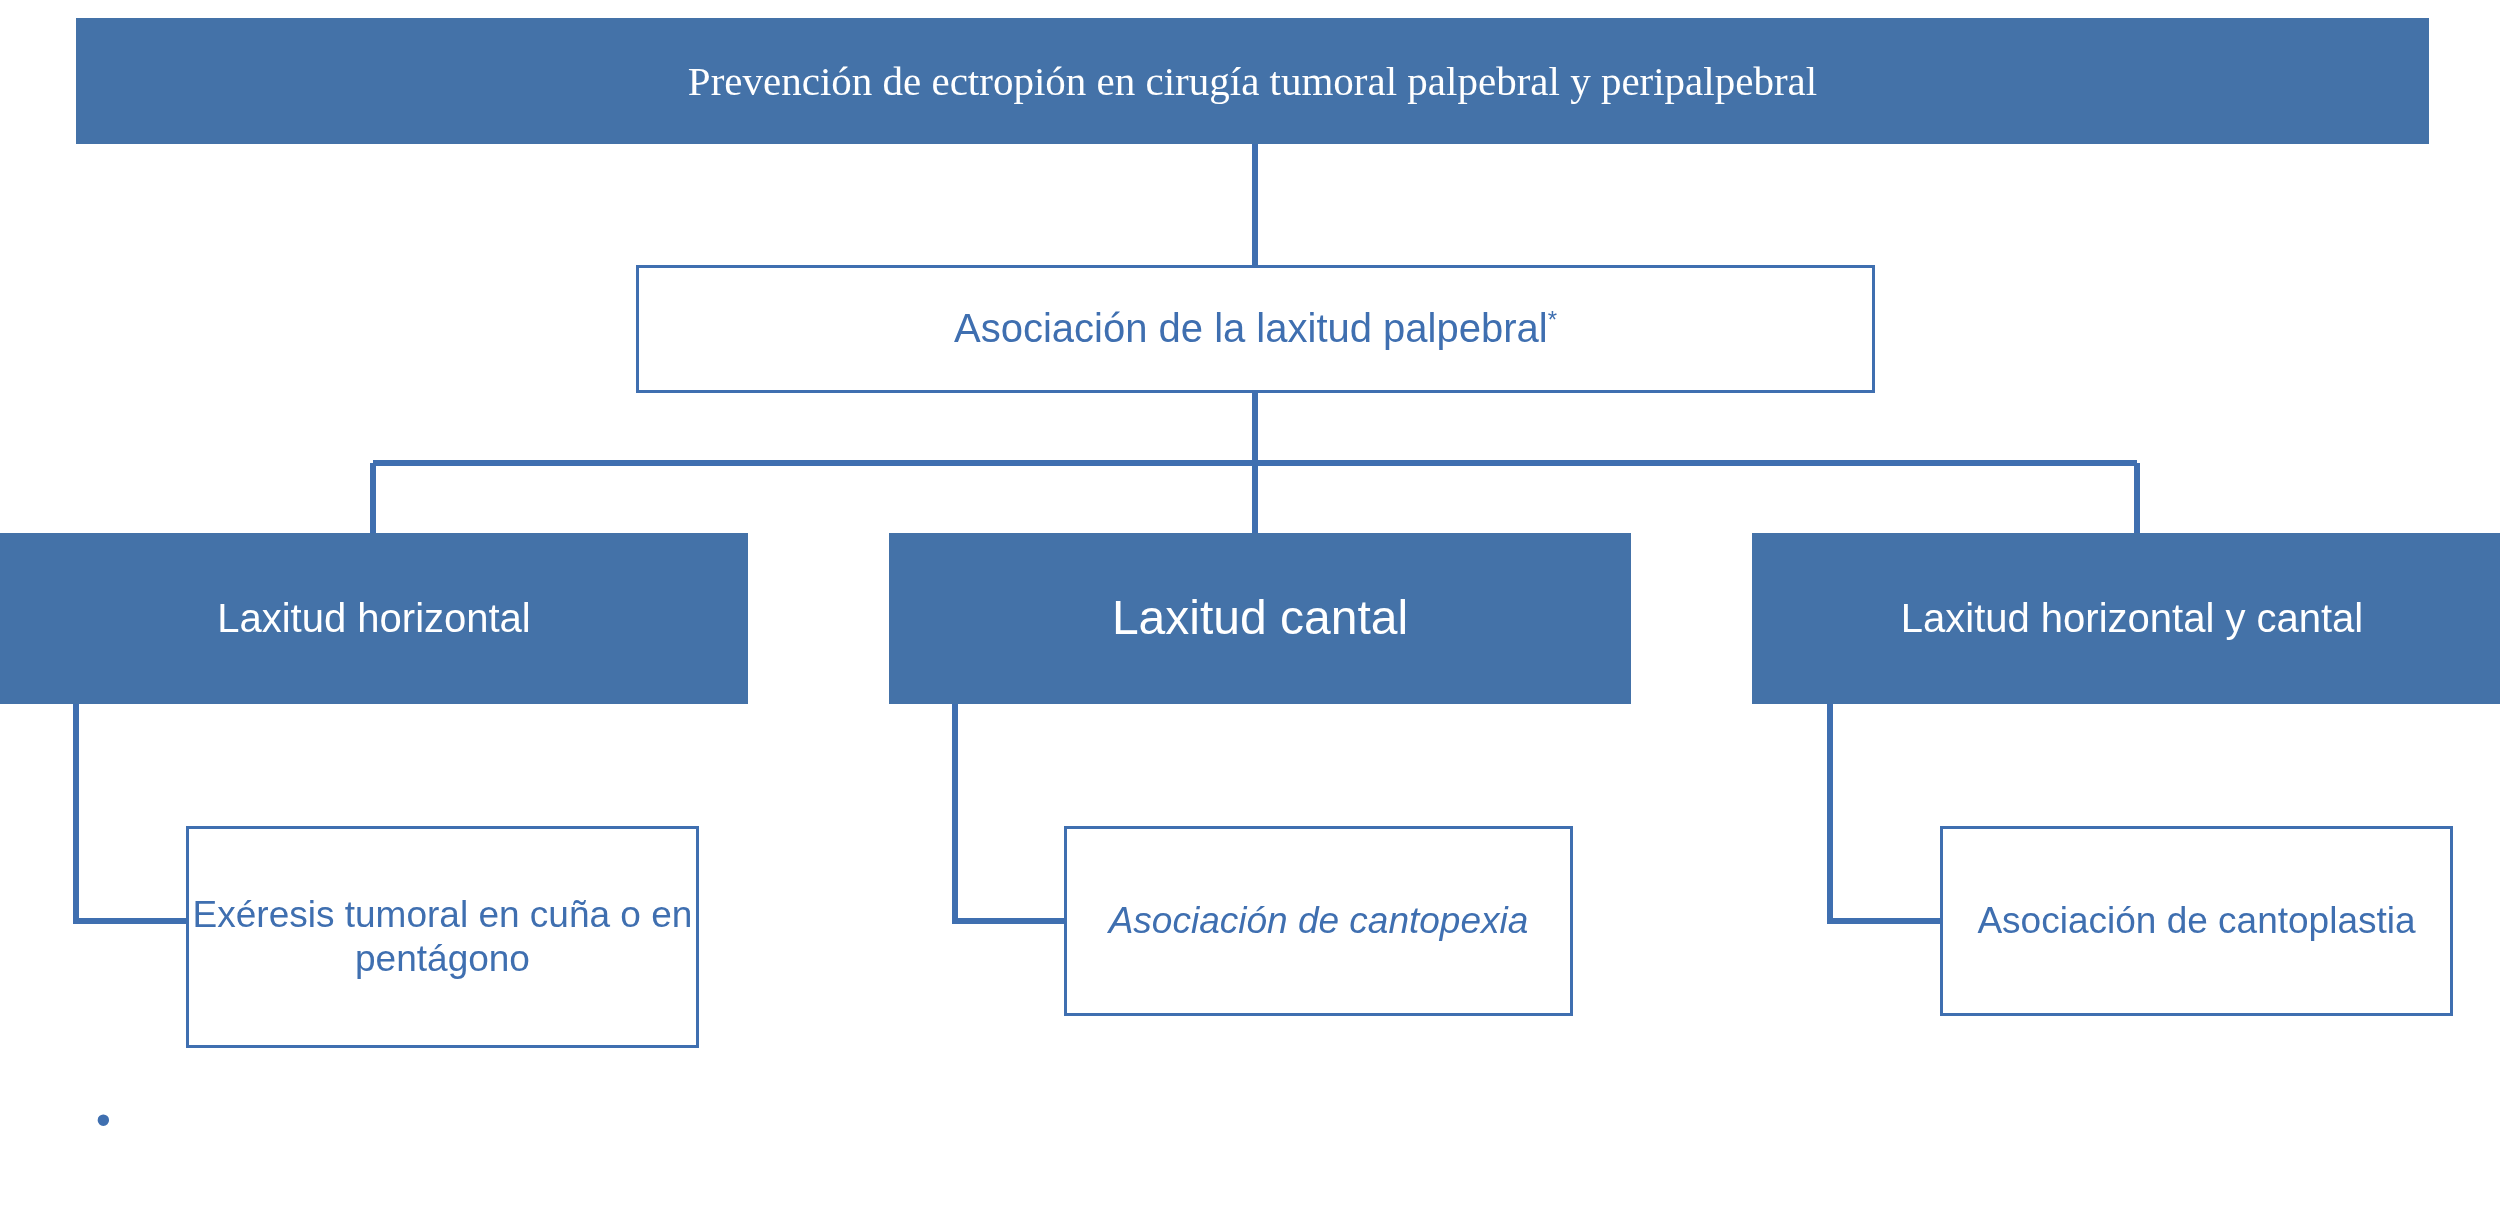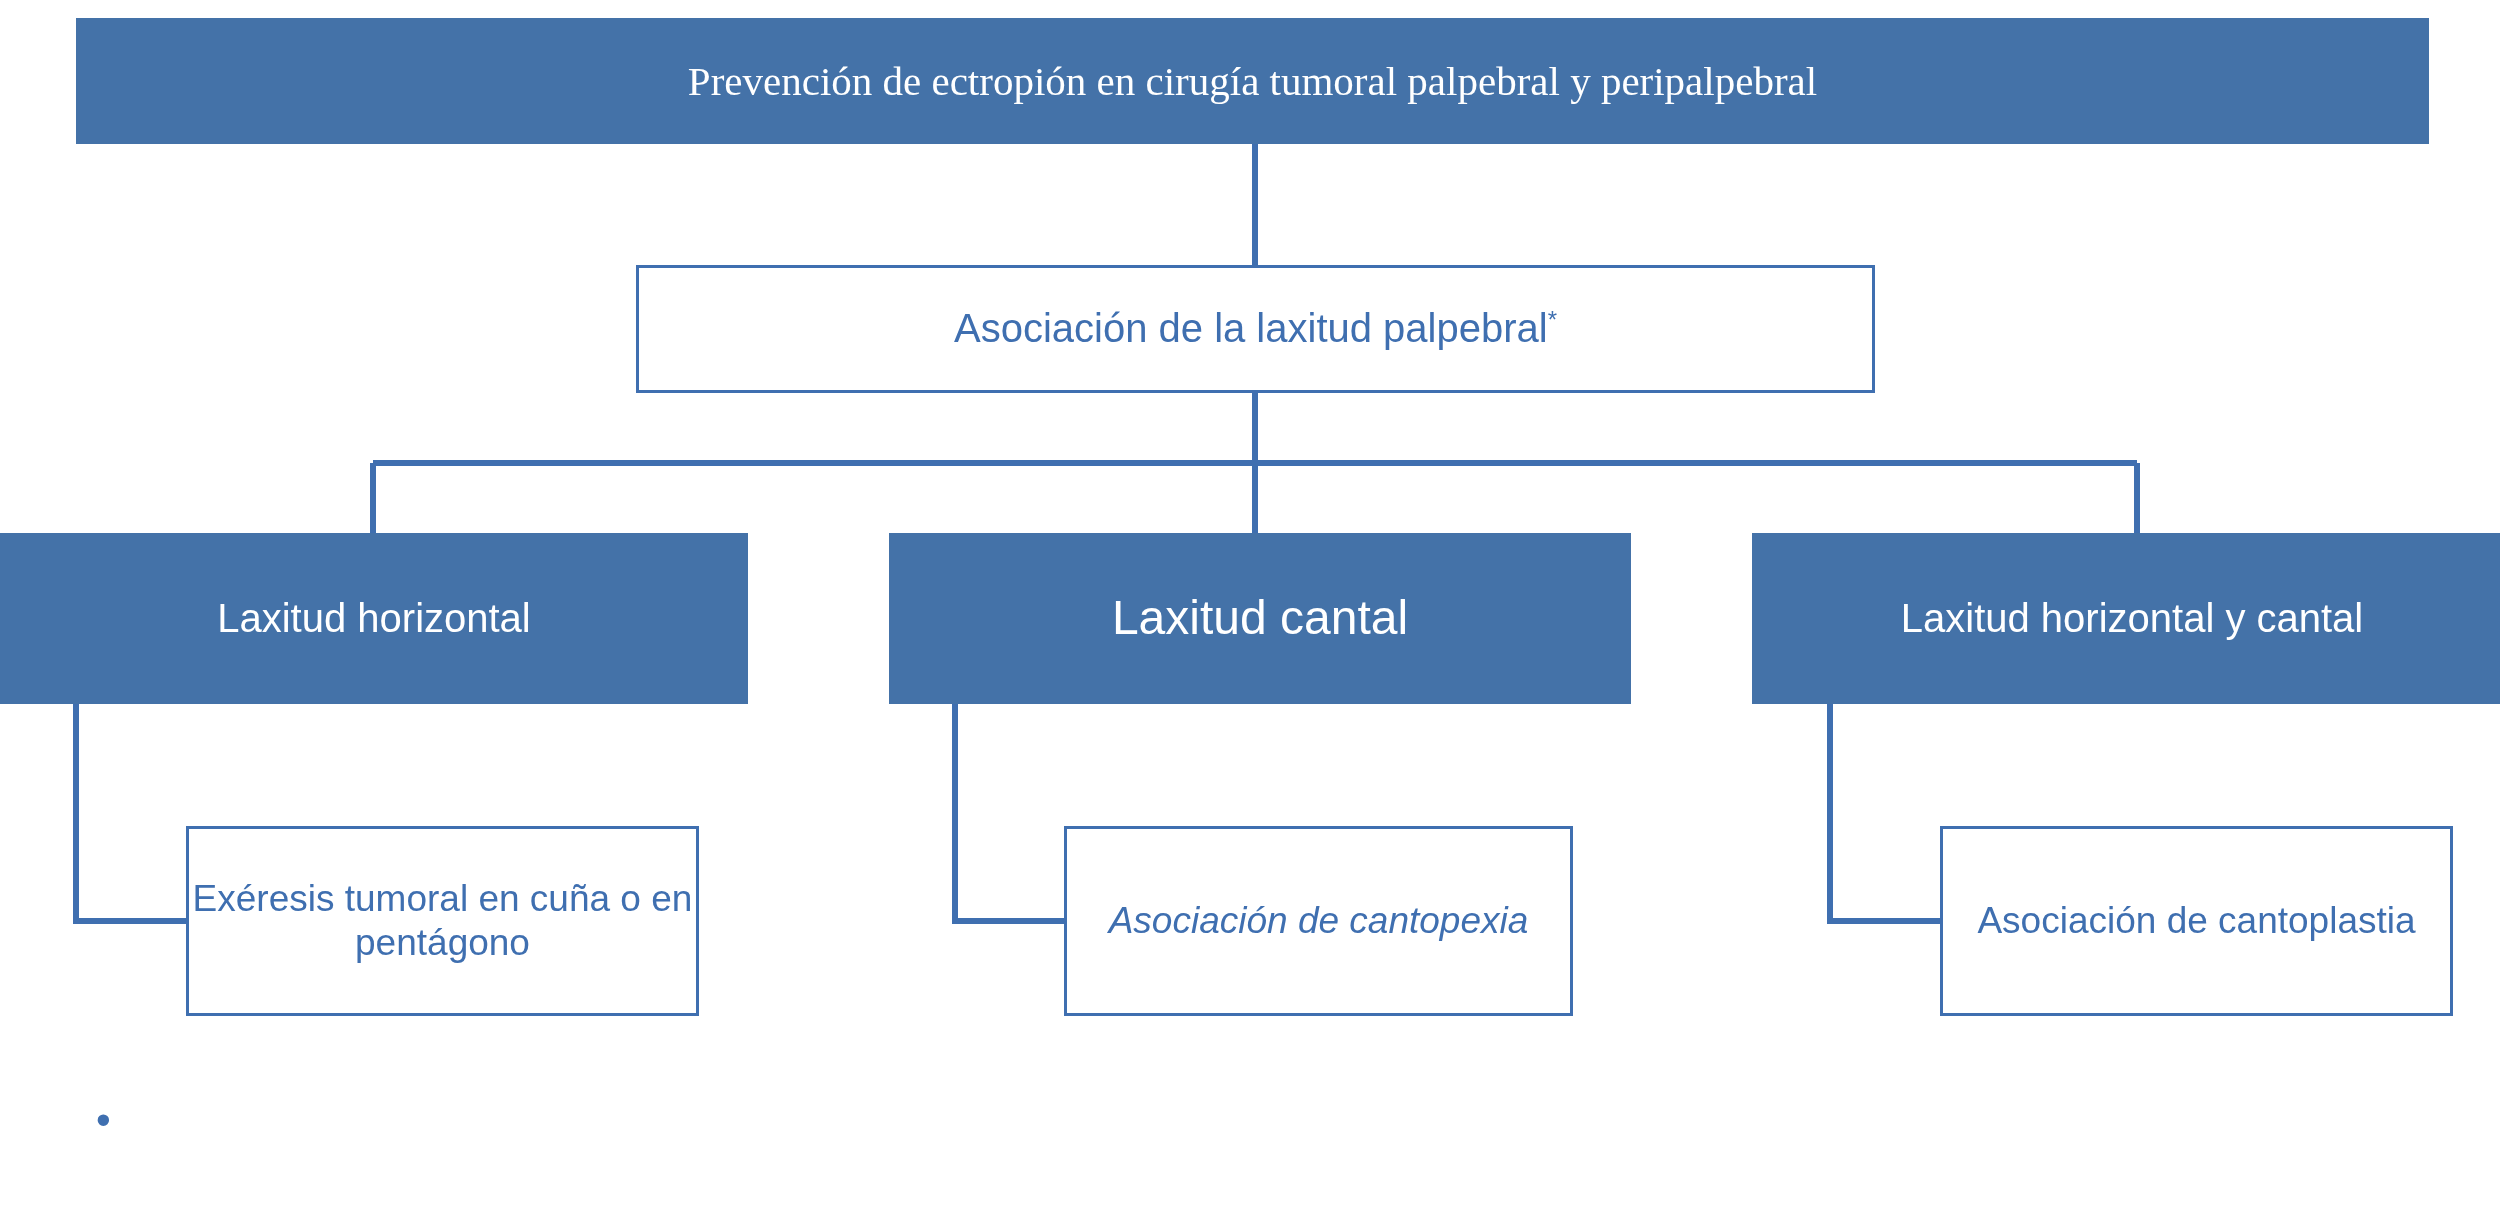--- a/index.html
+++ b/index.html
@@ -83,21 +83,21 @@
     top: 533px;
     width: 760px;
     height: 171px;
     font-size: 40px;
   }
   
   #exeresis-node {
     left: 186px;
     top: 826px;
     width: 513px;
-    height: 190px;
+    height: 222px;
     font-size: 37px;
   }
   #cantopexia-node {
     left: 1064px;
     top: 826px;
     width: 509px;
     height: 190px;
     font-size: 37px;
     font-style: italic;
   }

